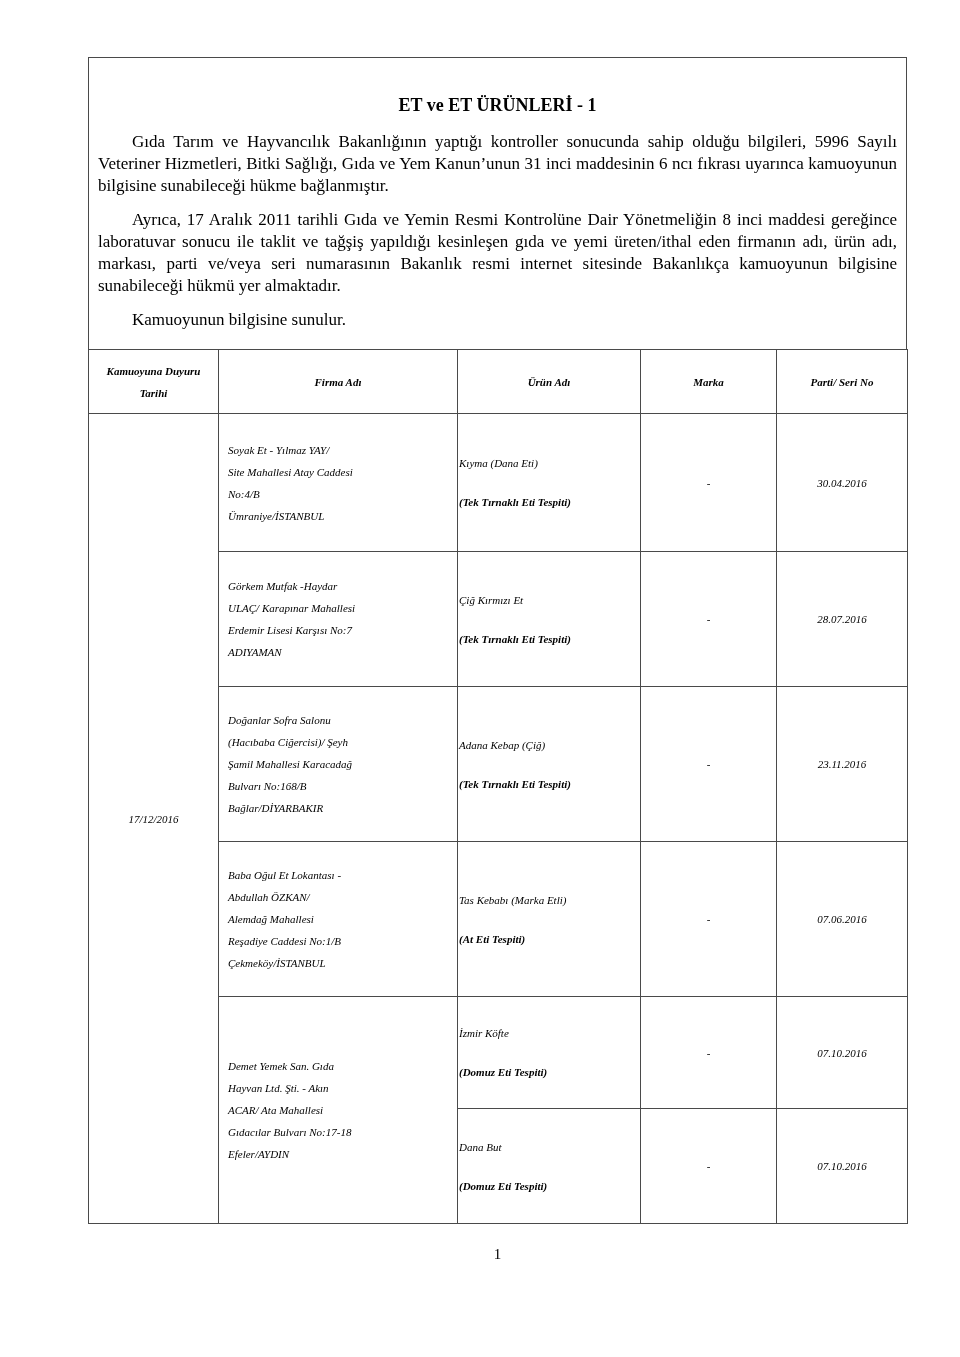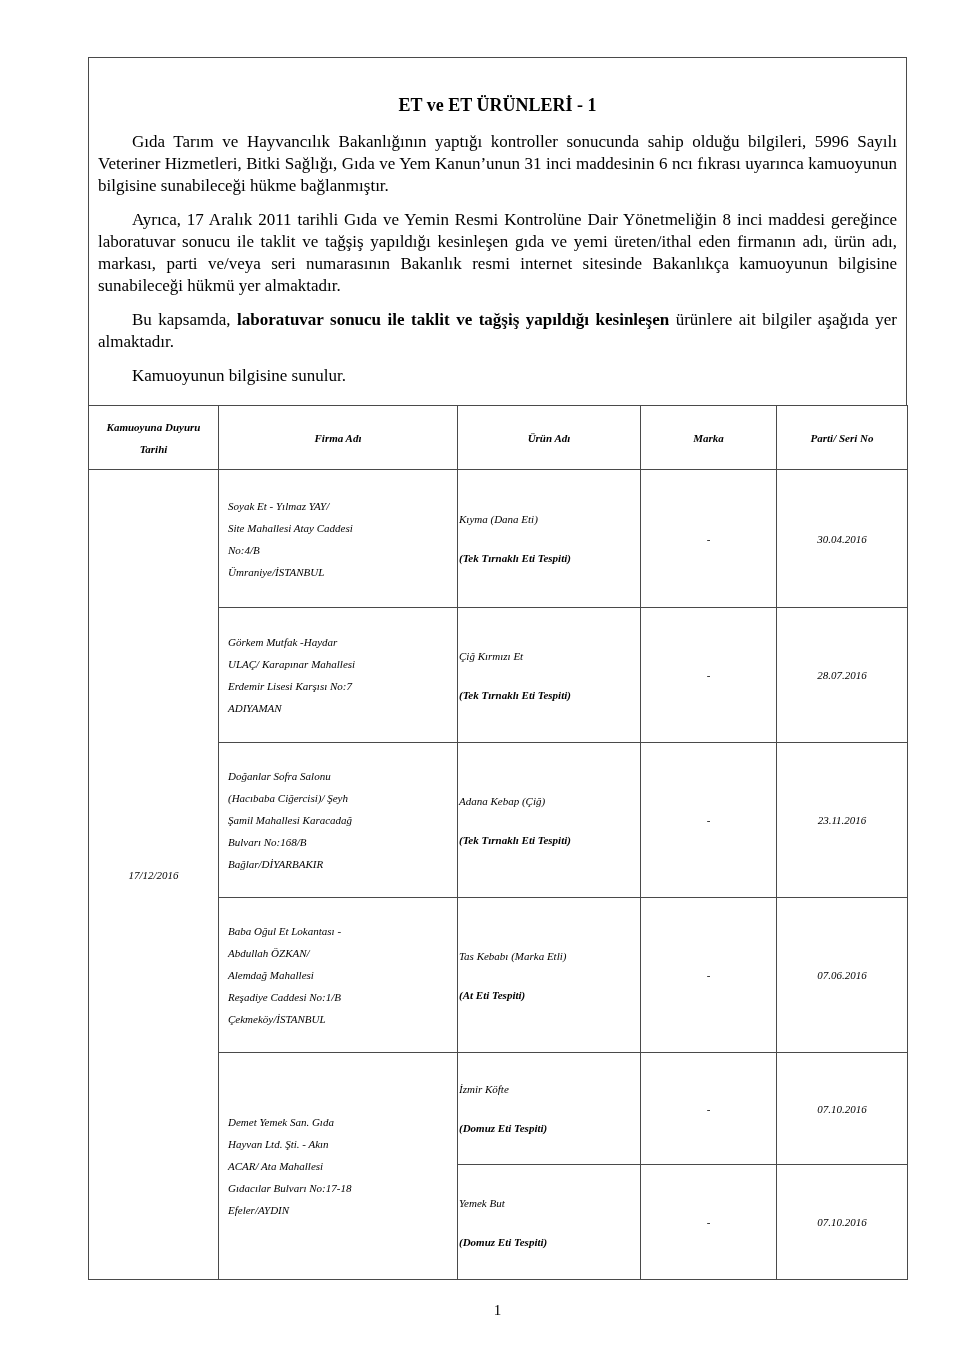--- a/index.html
+++ b/index.html
@@ -95,21 +95,20 @@
 </style>
 </head>
 <body>
 
 <div class="content">
 
   <div class="intro-box">
     <div class="doc-title">ET ve ET ÜRÜNLERİ - 1</div>
     <p>Gıda Tarım ve Hayvancılık Bakanlığının yaptığı kontroller sonucunda sahip olduğu bilgileri, 5996 Sayılı Veteriner Hizmetleri, Bitki Sağlığı, Gıda ve Yem Kanun’unun 31 inci maddesinin 6 ncı fıkrası uyarınca kamuoyunun bilgisine sunabileceği hükme bağlanmıştır.</p>
     <p>Ayrıca, 17 Aralık 2011 tarihli Gıda ve Yemin Resmi Kontrolüne Dair Yönetmeliğin 8 inci maddesi gereğince laboratuvar sonucu ile taklit ve tağşiş yapıldığı kesinleşen gıda ve yemi üreten/ithal eden firmanın adı, ürün adı, markası, parti ve/veya seri numarasının Bakanlık resmi internet sitesinde Bakanlıkça kamuoyunun bilgisine sunabileceği hükmü yer almaktadır.</p>
-    <p><span>Bu kapsamda, </span><b>laboratuvar sonucu ile taklit ve tağşiş yapıldığı kesinleşen</b><span> ürünlere ait bilgiler aşağıda yer almaktadır.</span></p>
     <p class="last-par">Kamuoyunun bilgisine sunulur.</p>
   </div>
 
   <table class="products">
     <colgroup>
       <col style="width:130px">
       <col style="width:239px">
       <col style="width:183px">
       <col style="width:136px">
       <col style="width:131px">
@@ -183,21 +182,21 @@
 Efeler/AYDIN</td>
         <td class="prod-cell">
           <div class="pname">İzmir Köfte</div>
           <div class="detection">(Domuz Eti Tespiti)</div>
         </td>
         <td class="center-cell">-</td>
         <td class="center-cell">07.10.2016</td>
       </tr>
       <tr class="rh6">
         <td class="prod-cell">
-          <div class="pname">Yemek But</div>
+          <div class="pname">Dana But</div>
           <div class="detection">(Domuz Eti Tespiti)</div>
         </td>
         <td class="center-cell">-</td>
         <td class="center-cell">07.10.2016</td>
       </tr>
     </tbody>
   </table>
 
   <div class="page-number">1</div>
 

